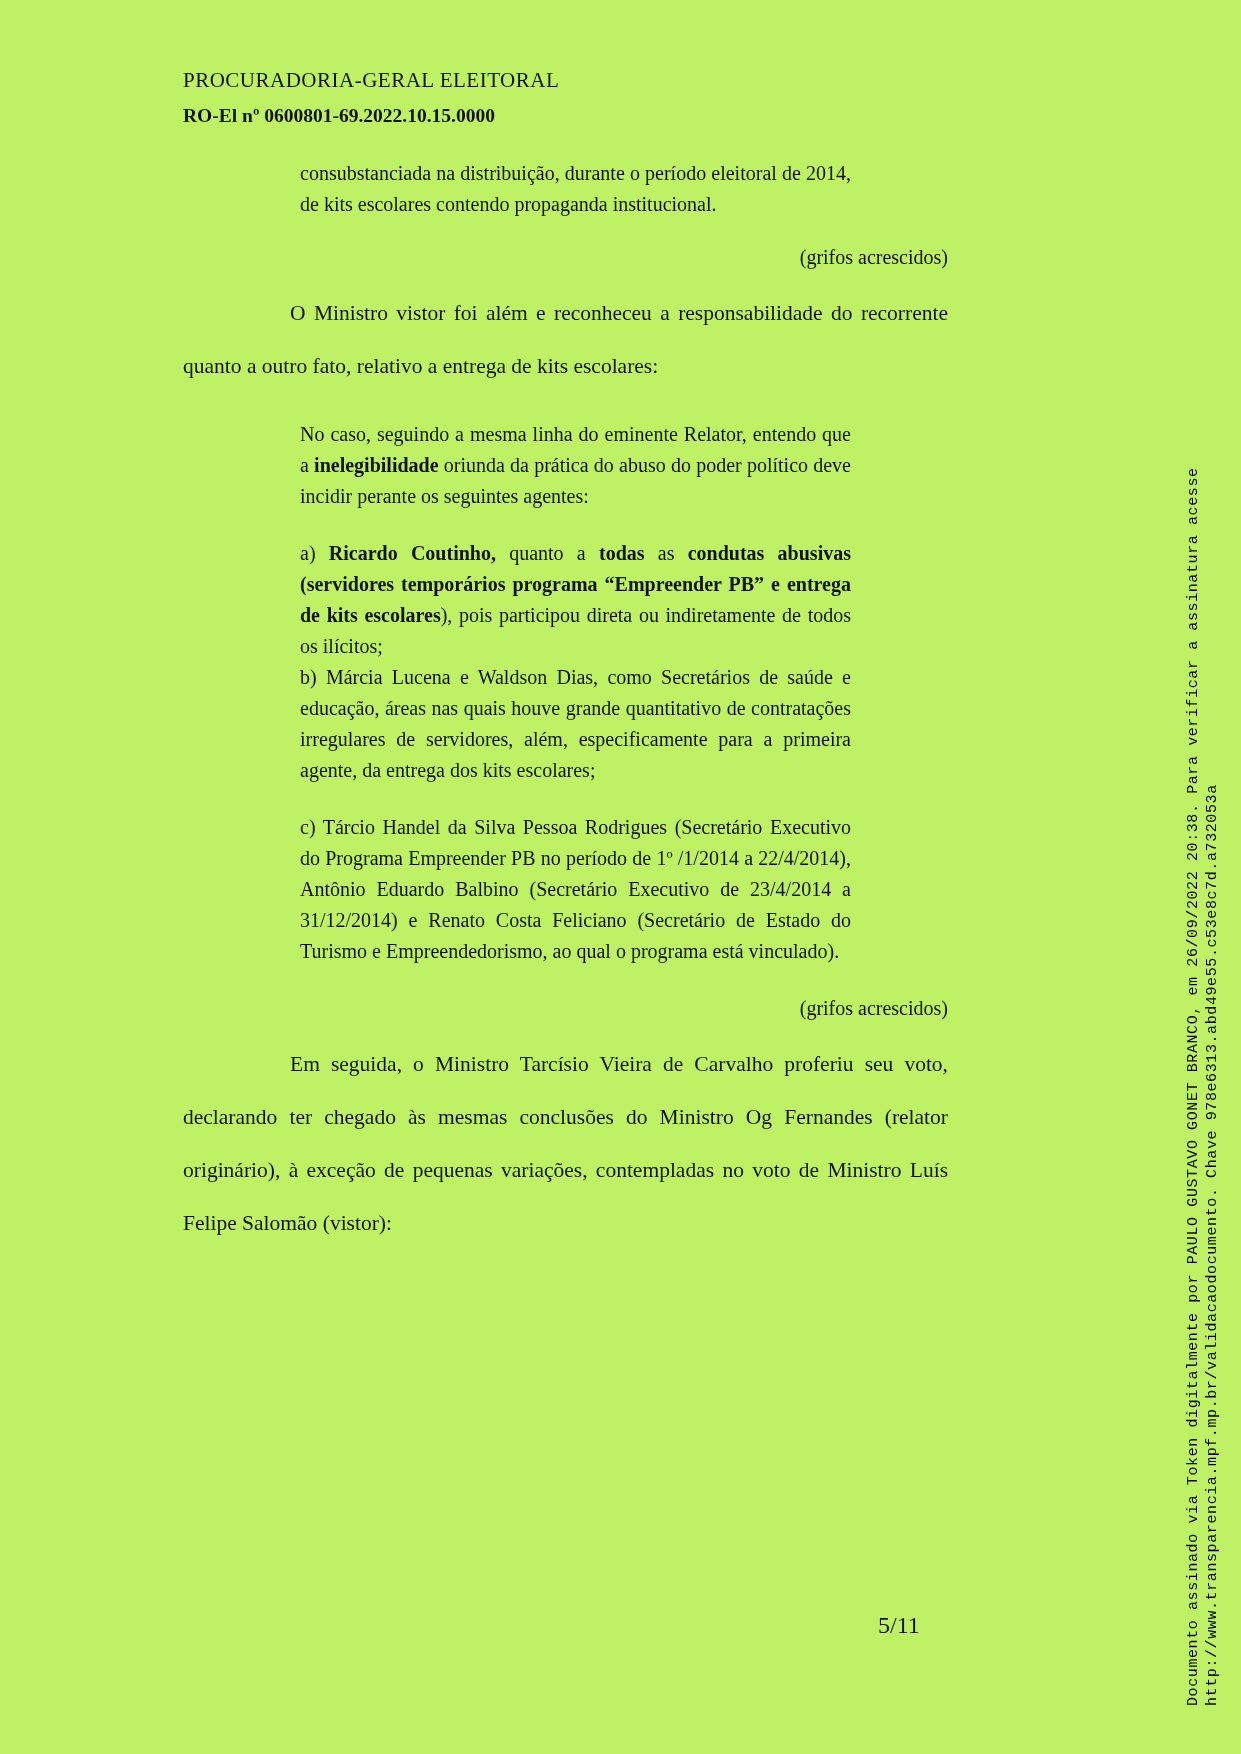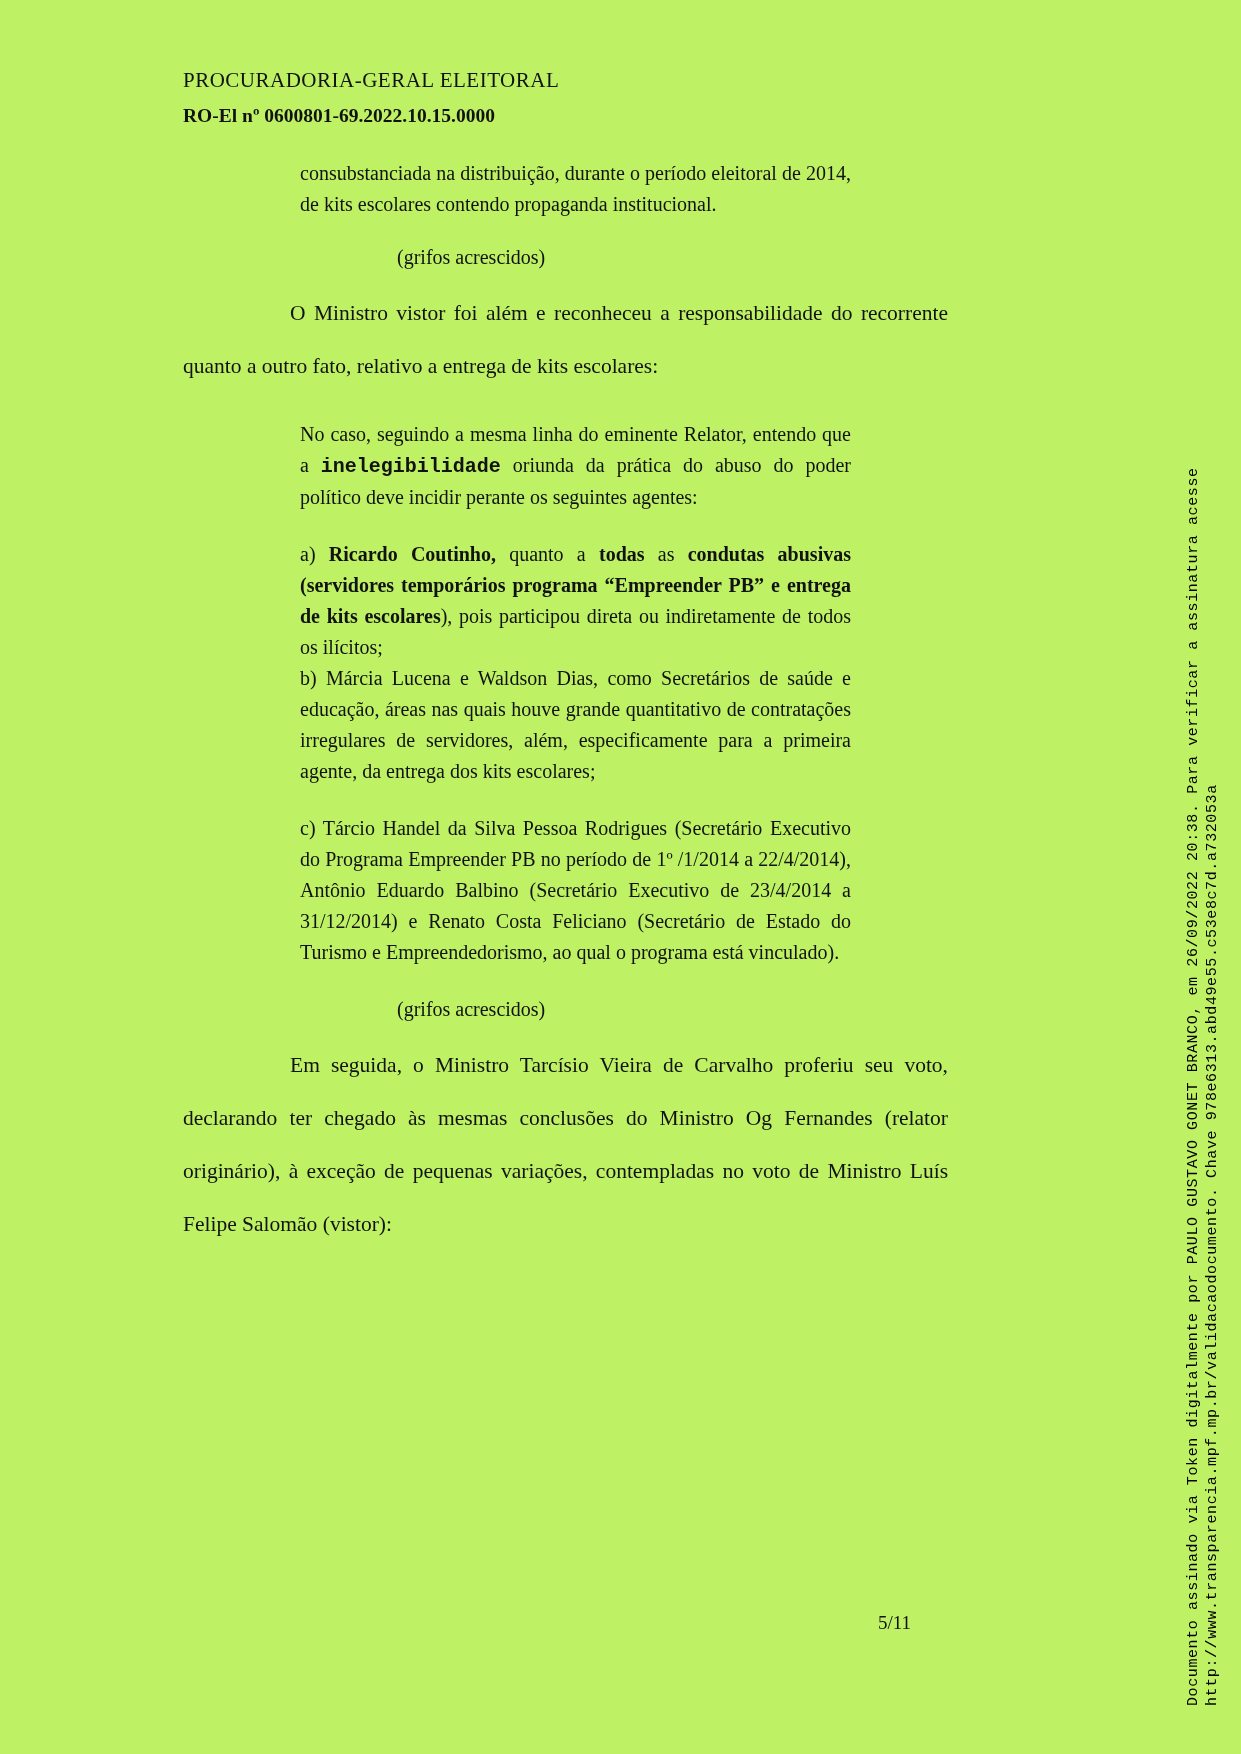--- a/index.html
+++ b/index.html
@@ -40,37 +40,37 @@
     width: 551px;
     font-size: 20px;
     line-height: 31px;
     text-align: justify;
   }
   .quote-note {
     margin-left: 214px;
     width: 551px;
     font-size: 20px;
     line-height: 31px;
-    text-align: left;
+    text-align: right;
   }
   .para {
     width: 765px;
     font-size: 21.5px;
     line-height: 53px;
     text-align: justify;
     text-indent: 107px;
   }
   .mt-sm { margin-top: 22px; }
   .mt-md { margin-top: 26px; }
   .mt-para { margin-top: 14px; font-family: Liberation Serif, serif; }
   .page-number {
     position: absolute;
     left: 878px;
     top: 1612px;
-    font-size: 19px;
+    font-size: 24px;
   }
   .signature-sidebar {
     position: absolute;
     left: 554px;
     top: 1036px;
     width: 1300px;
     height: 40px;
     transform: rotate(-90deg);
     transform-origin: center center;
     font-family: "Liberation Mono", monospace;
@@ -88,21 +88,21 @@
 
   <div class="doc-header">
     <div class="org-title">PROCURADORIA-GERAL ELEITORAL</div>
     <div class="case-number">RO-El nº 0600801-69.2022.10.15.0000</div>
   </div>
 
   <div class="content">
     <div class="quote"><span>consubstanciada na distribuição, durante o período eleitoral de 2014, de kits escolares contendo propaganda institucional.</span></div>
     <div class="quote-note mt-sm">(grifos acrescidos)</div>
     <div class="para mt-para"><span>O Ministro vistor foi além e reconheceu a responsabilidade do recorrente quanto a outro fato, relativo a entrega de kits escolares:</span></div>
-    <div class="quote mt-md"><span>No caso, seguindo a mesma linha do eminente Relator, entendo que a </span><span style="font-weight: bold; font-family: Liberation Mono, monospace;">inelegibilidade</span><span> oriunda da prática do abuso do poder político deve incidir perante os seguintes agentes:</span></div>
+    <div class="quote mt-md"><span>No caso, seguindo a mesma linha do eminente Relator, entendo que a </span><span style="font-weight: bold;">inelegibilidade</span><span> oriunda da prática do abuso do poder político deve incidir perante os seguintes agentes:</span></div>
     <div class="quote mt-md"><span>a) </span><span style="font-weight: bold;">Ricardo Coutinho,</span><span> quanto a </span><span style="font-weight: bold;">todas</span><span> as </span><span style="font-weight: bold;">condutas abusivas (servidores temporários programa “Empreender PB” e entrega de kits escolares</span><span>), pois participou direta ou indiretamente de todos os ilícitos;</span></div>
     <div class="quote"><span>b) </span><span style="font-weight: normal;">Márcia Lucena</span><span> e Waldson Dias, como Secretários de saúde e educação, áreas nas quais houve grande quantitativo de contratações irregulares de servidores, além, especificamente para a primeira agente, da entrega dos kits escolares;</span></div>
     <div class="quote mt-md"><span>c) Tárcio Handel da Silva Pessoa Rodrigues (Secretário Executivo do Programa Empreender PB no período de 1º /1/2014 a 22/4/2014), Antônio Eduardo Balbino (Secretário Executivo de 23/4/2014 a 31/12/2014) e Renato Costa Feliciano (Secretário de Estado do Turismo e Empreendedorismo, ao qual o programa está vinculado).</span></div>
     <div class="quote-note mt-md">(grifos acrescidos)</div>
     <div class="para mt-para"><span>Em seguida, o Ministro Tarcísio Vieira de Carvalho proferiu seu voto, declarando ter chegado às mesmas conclusões do Ministro Og Fernandes (relator originário), à exceção de pequenas variações, contempladas no voto de Ministro Luís Felipe Salomão (vistor):</span></div>
   </div>
 
   <div class="page-number">5/11</div>
 
   <div class="signature-sidebar">

